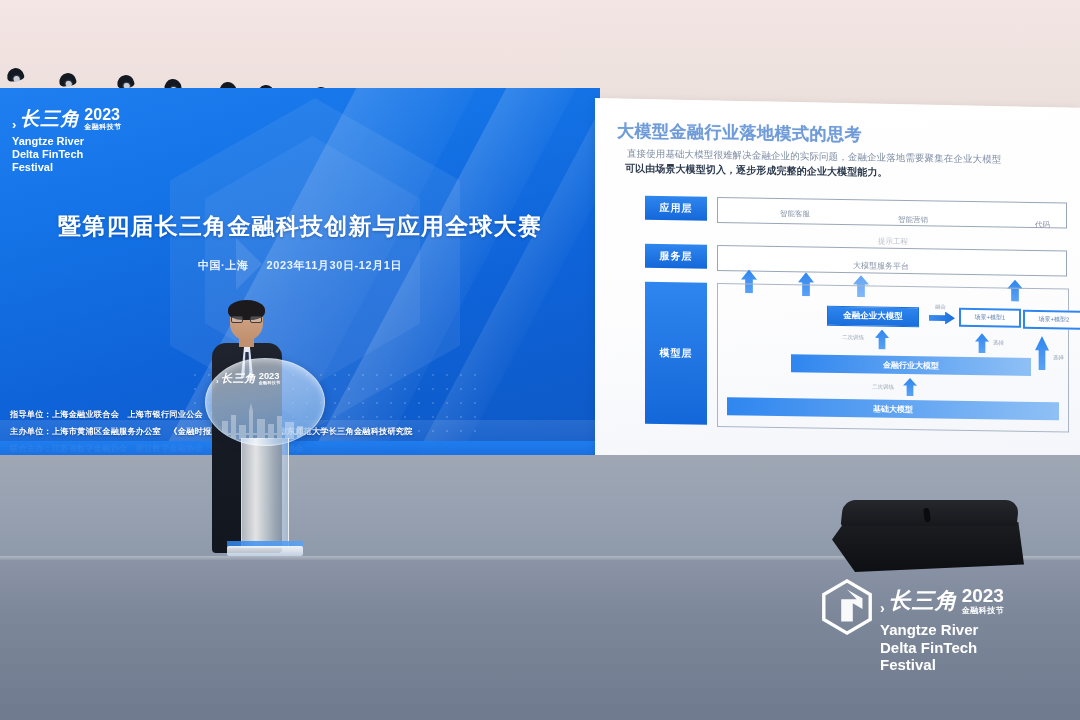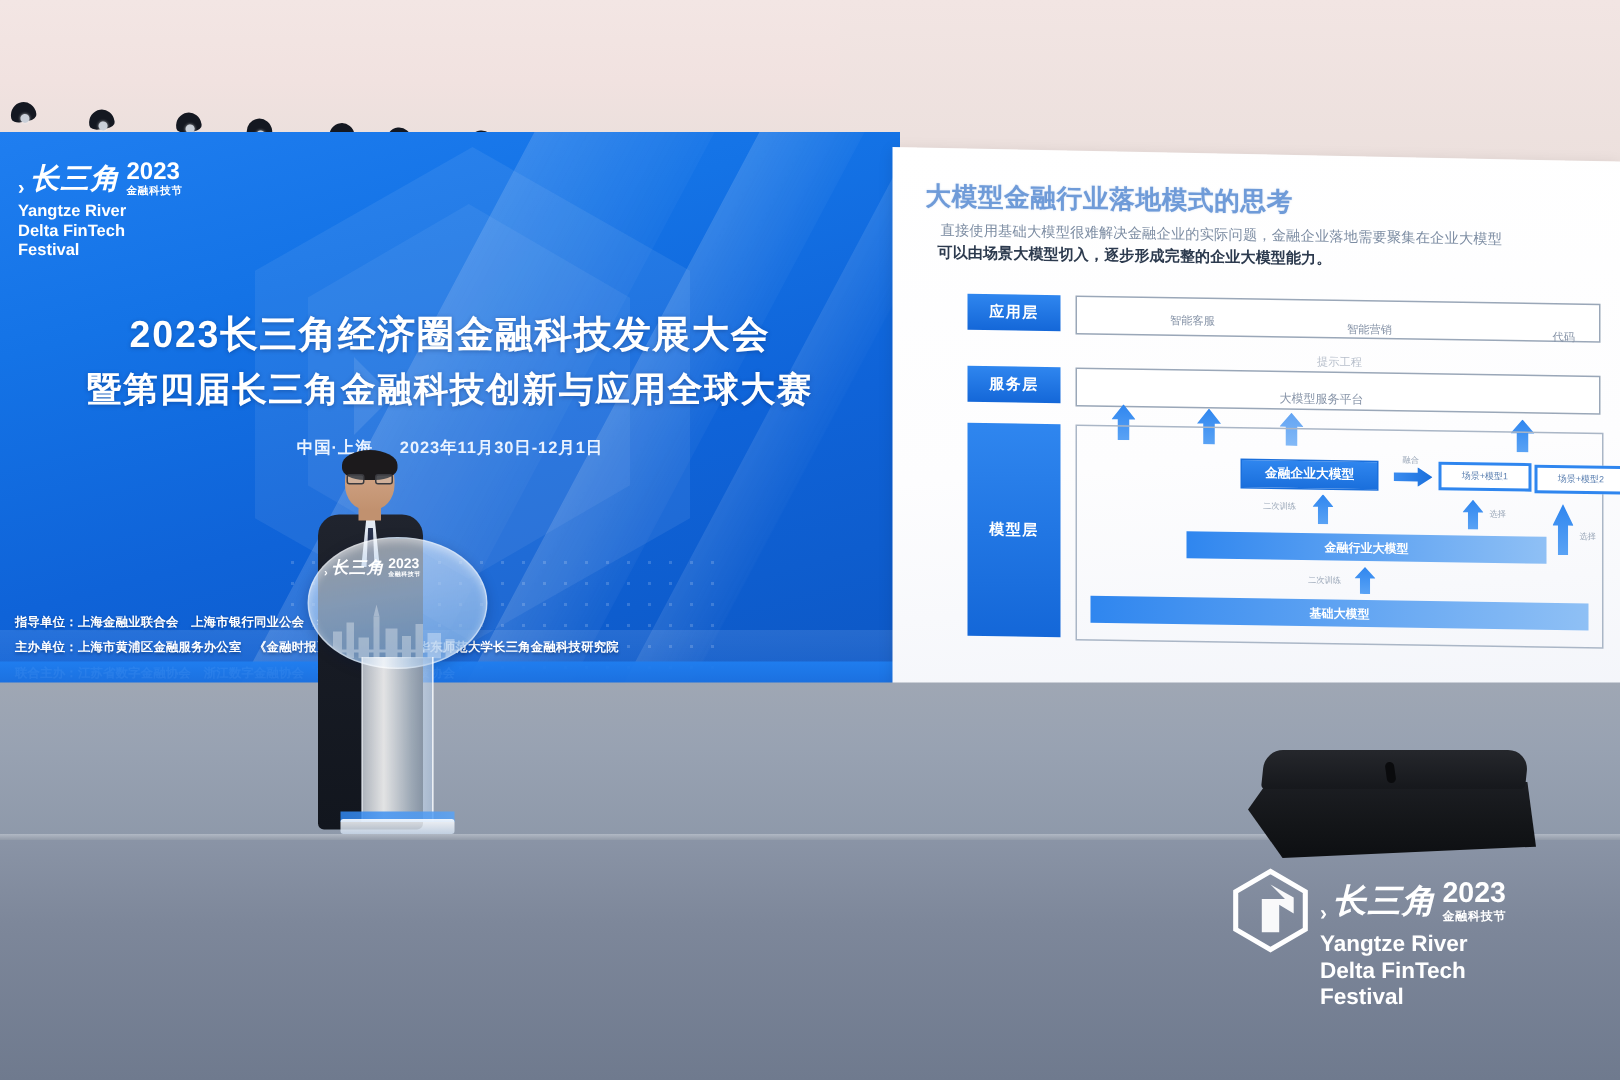--- a/index.html
+++ b/index.html
@@ -401,21 +401,20 @@
           <span class="fl-year" style="font-size:16px;">2023</span>
           <span class="fl-sub-cn" style="font-size:7px;">金融科技节</span>
         </span>
       </div>
       <div class="fl-en" style="font-size:11px; margin-top:3px;">Yangtze River</div>
       <div class="fl-en" style="font-size:11px;">Delta FinTech</div>
       <div class="fl-en" style="font-size:11px;">Festival</div>
     </div>
 
     <div class="title-block" style="top:118px;">
-      <div class="main-title" style="font-size:25px;">2023长三角经济圈金融科技发展大会</div>
       <div class="sub-title" style="font-size:23px; margin-top:5px;">暨第四届长三角金融科技创新与应用全球大赛</div>
       <div style="margin-top:16px; display:flex; justify-content:center; gap:18px;">
         <span class="date-line" style="font-size:11px;">中国·上海</span>
         <span class="date-line" style="font-size:11px;">2023年11月30日-12月1日</span>
       </div>
     </div>
 
     <div class="sponsors">
       <div>指导单位：上海金融业联合会　上海市银行同业公会　华东师范大学</div>
       <div>主办单位：上海市黄浦区金融服务办公室　《金融时报》有限责任公司　华东师范大学长三角金融科技研究院</div>

